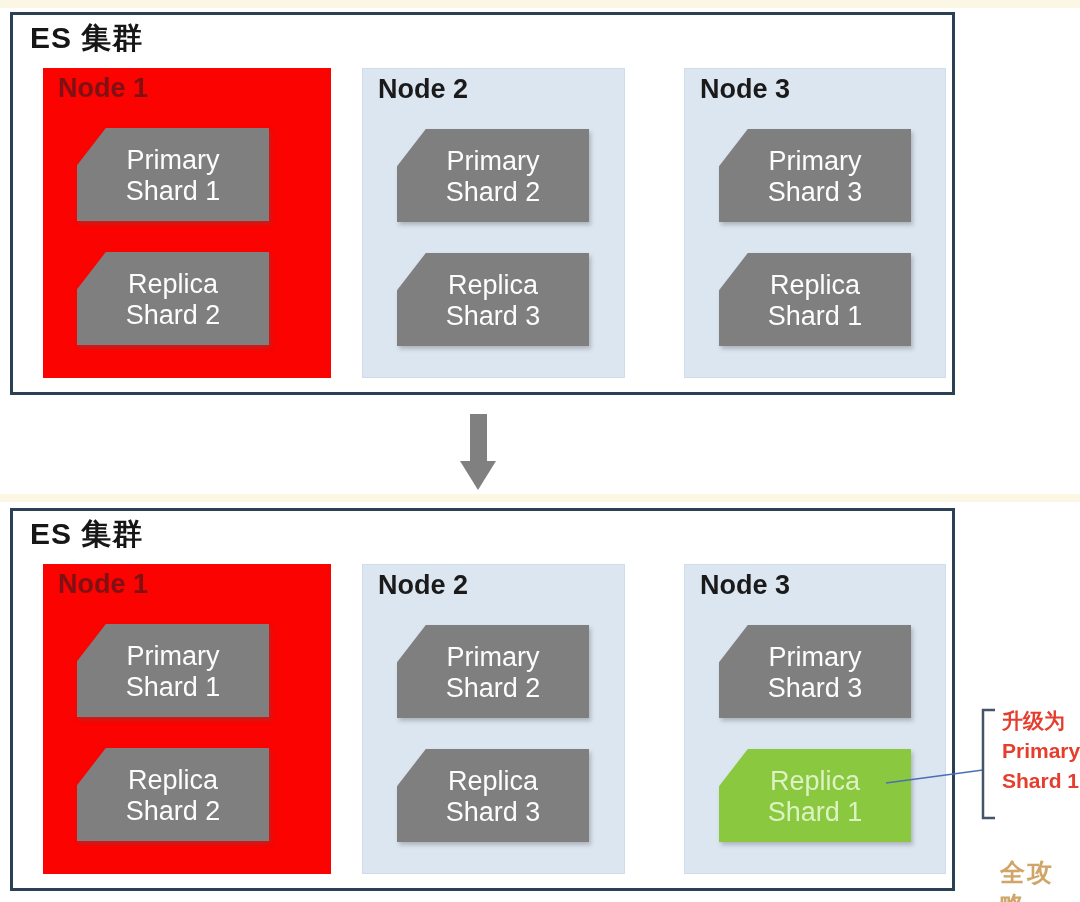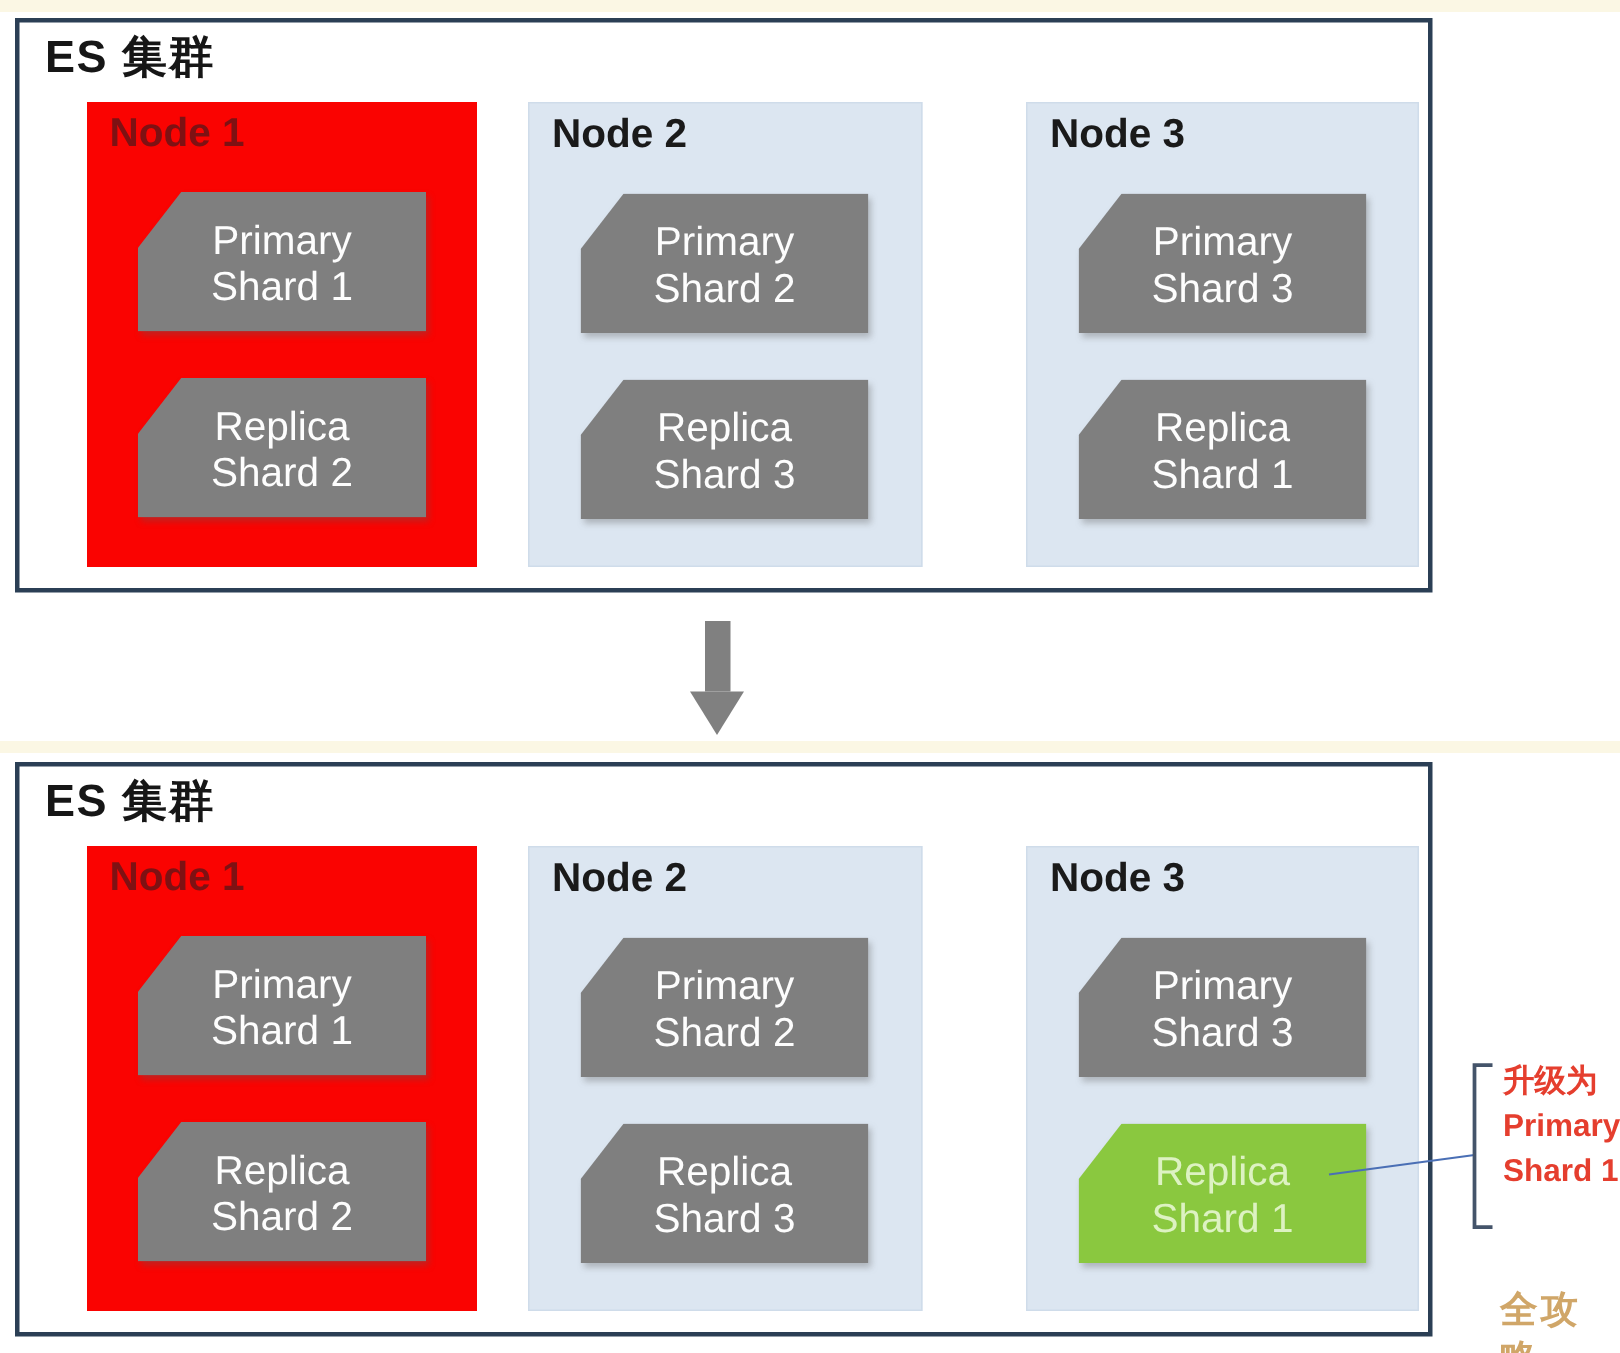--- a/index.html
+++ b/index.html
@@ -23,22 +23,22 @@
   .cluster.pos-bottom { top:508px; }
 
   .cluster-title {
     position:absolute; left:17px; top:3px;
     font-size:30px; font-weight:600; color:#161616; letter-spacing:1px;
   }
 
   .node { position:absolute; top:53px; height:310px; box-sizing:border-box; }
   .node.red  { background:#FA0301; }
   .node.blue { background:#DCE6F1; border:1px solid #CFDCEA; }
-  .node.n1 { left:45px;  width:260px; }
-  .node.n2 { left:339px; width:263px; }
+  .node.n1 { left:30px;  width:288px; }
+  .node.n2 { left:349px; width:263px; }
   .node.n3 { left:647px; width:262px;margin-left:24px; }
 
   .node-label {
     position:absolute; left:15px; top:5px;
     font-size:27px; font-weight:600; color:#1A1A1A;
   }
   .node.red .node-label { color:#7E1113; }
 
   .shard-wrap {
     position:absolute; left:34px; width:192px; height:93px;

